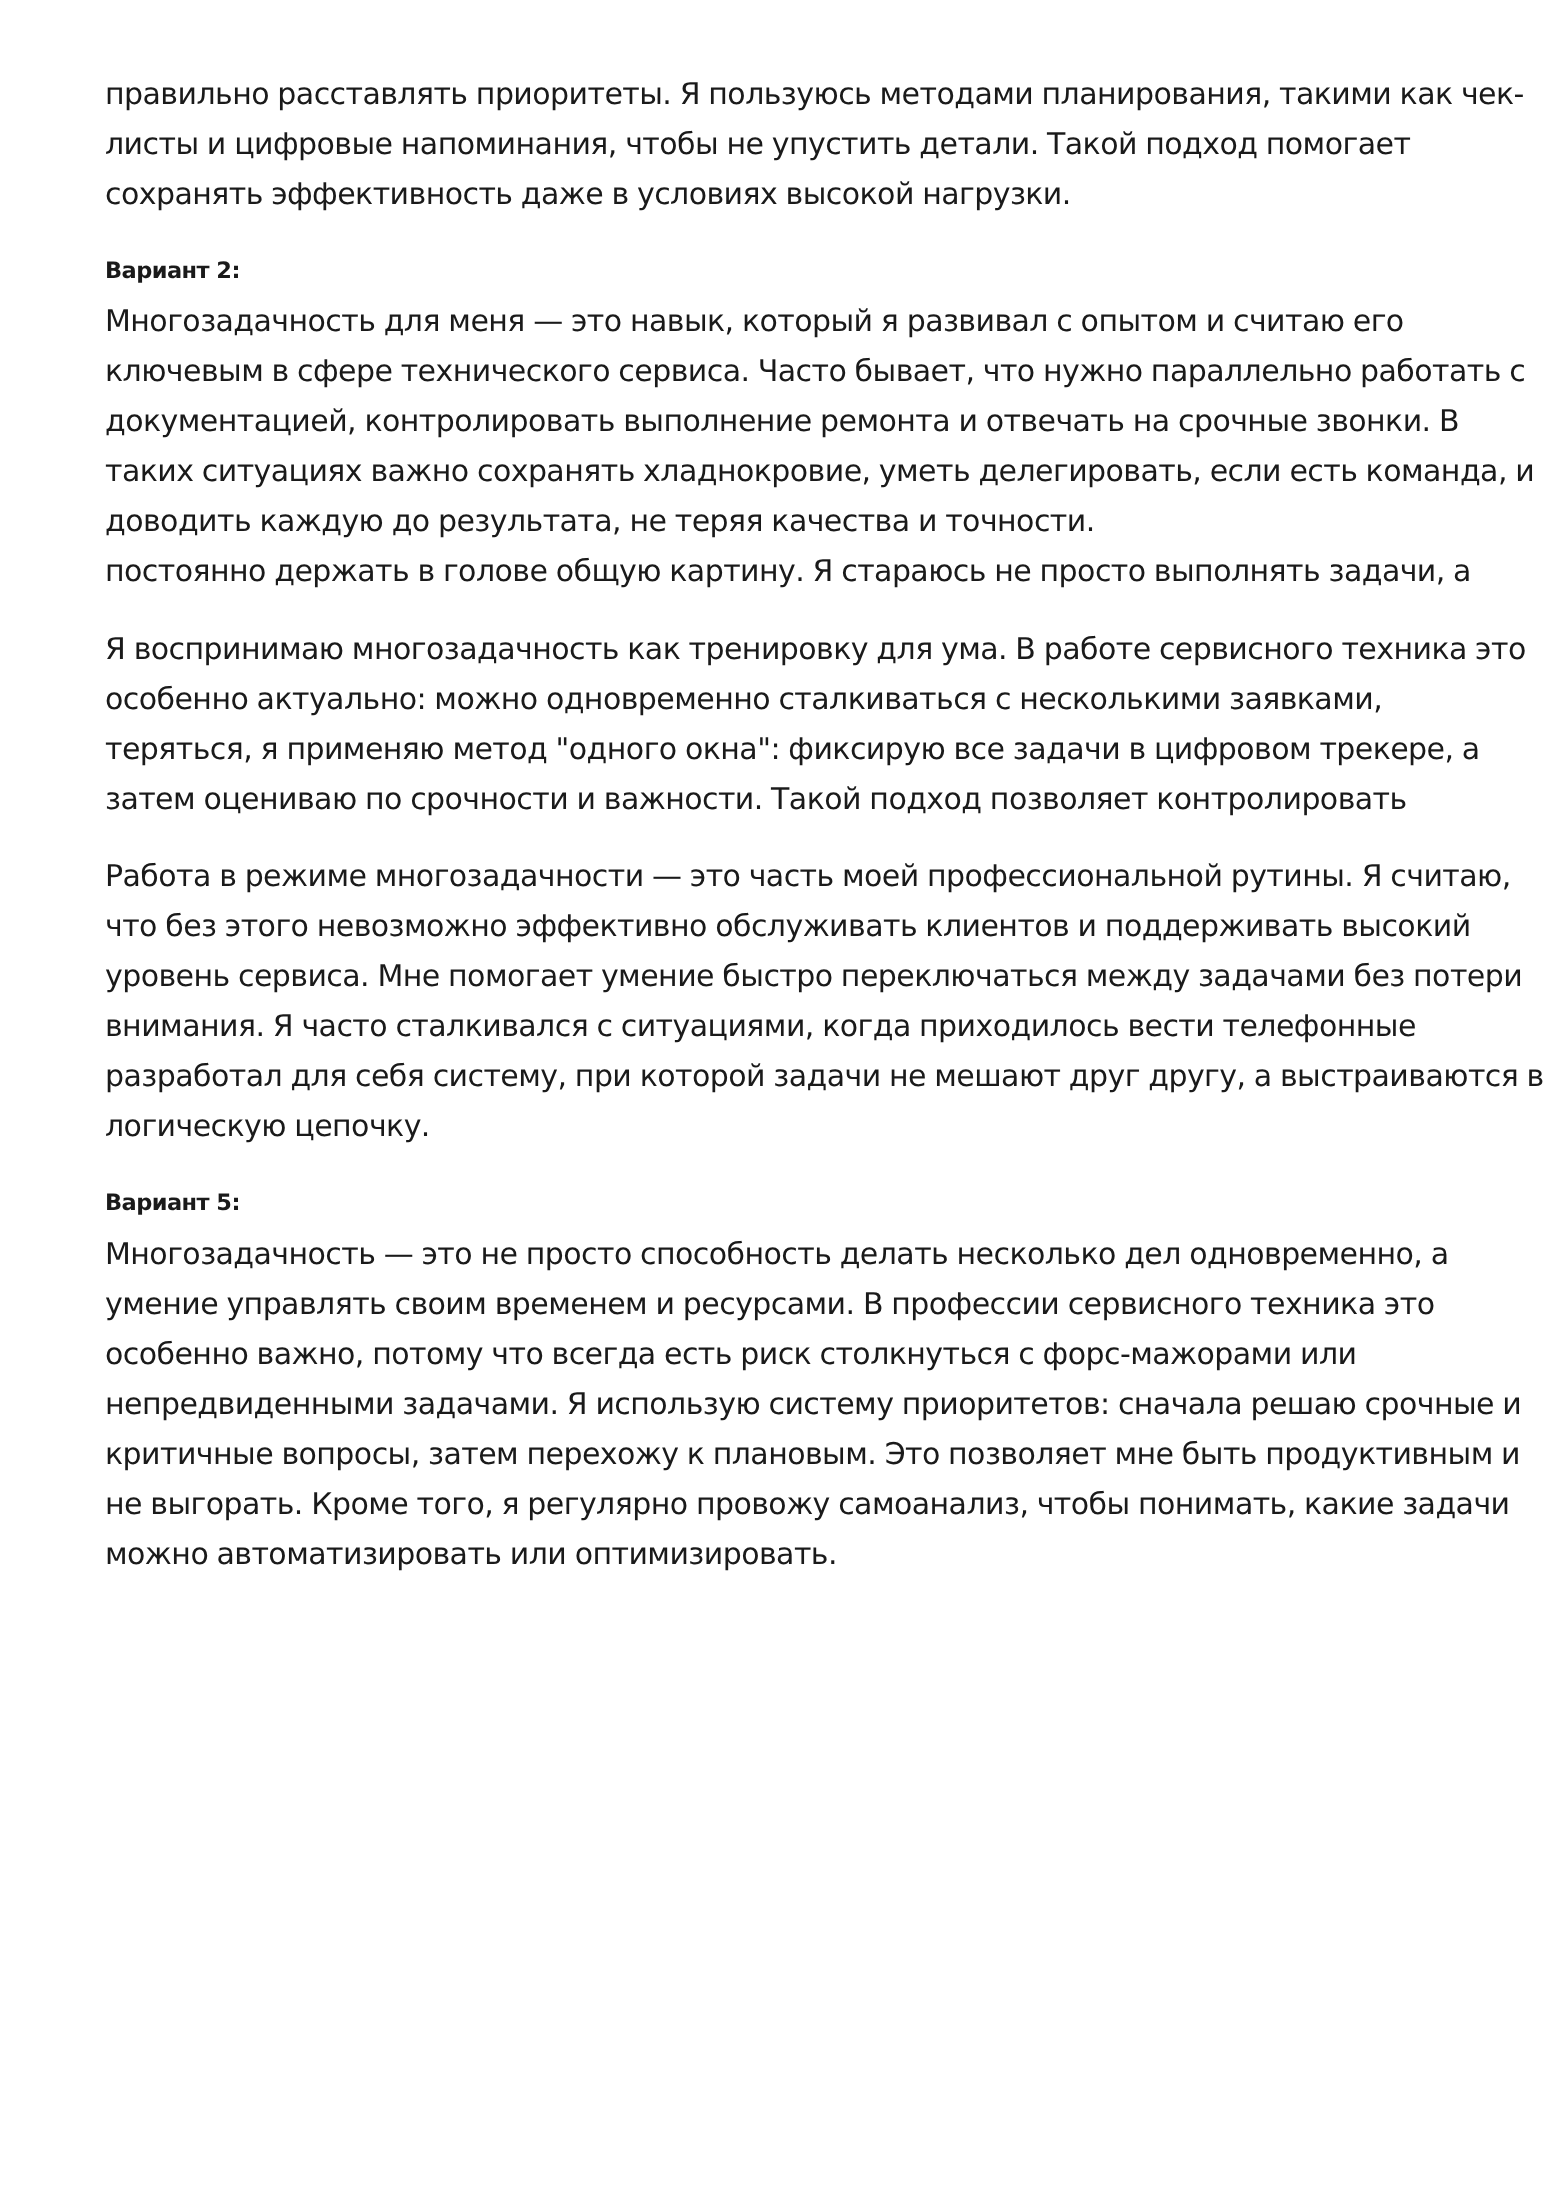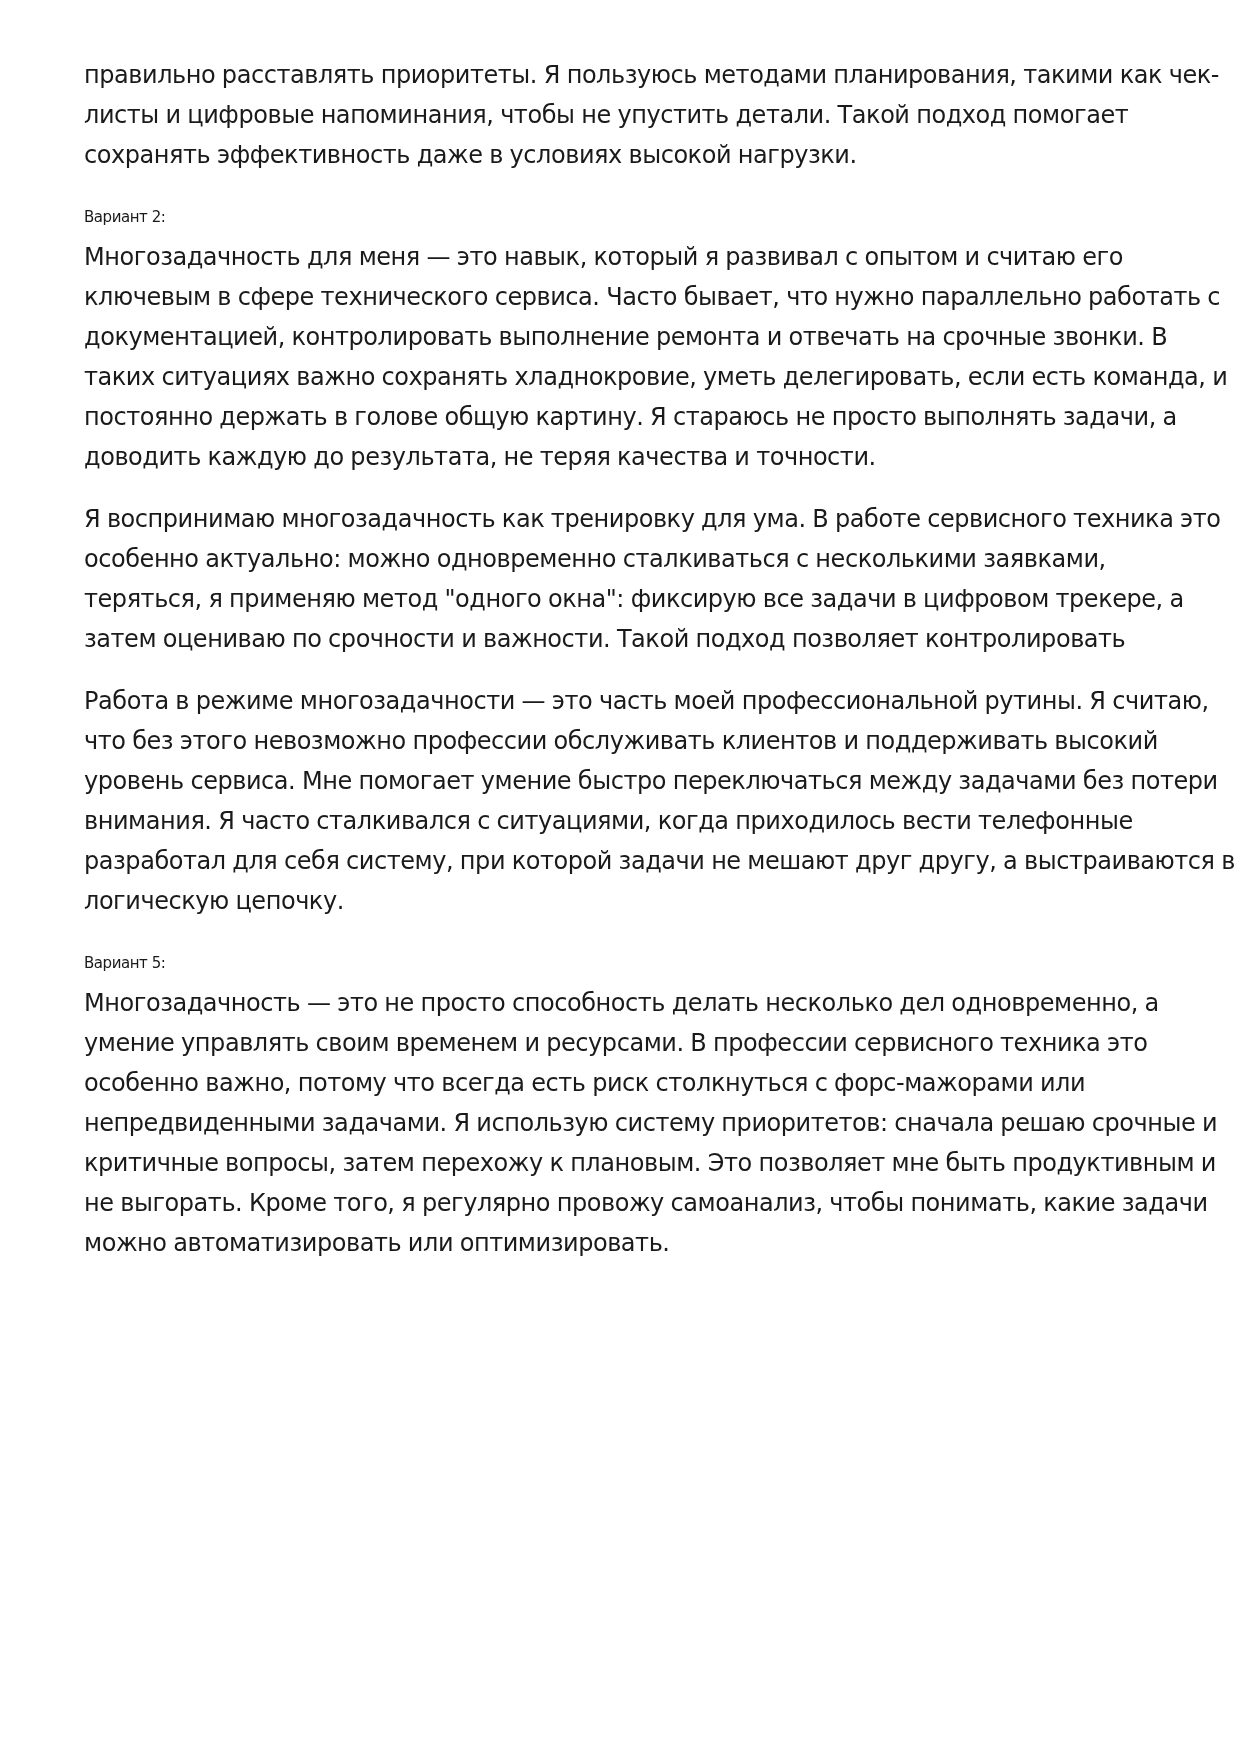--- a/index.html
+++ b/index.html
@@ -29,23 +29,23 @@
       word-spacing: -0.5px;
     }
     .line {
       display: block;
       white-space: nowrap;
     }
     .section {
       margin-top: 22px;
     }
     .heading {
-      font-size: 15px;
+      font-size: 18px;
       line-height: 40px;
-      font-weight: normal;
+      font-weight: bold;
       margin: 0;
       letter-spacing: -0.45px;
     }
   </style>
 </head>
 <body>
 
 <div class="page">
 
   <p class="para">
@@ -54,38 +54,38 @@
     <span class="line">сохранять эффективность даже в условиях высокой нагрузки.</span>
   </p>
 
   <div class="section">
     <h3 class="heading">Вариант 2:</h3>
     <p class="para">
       <span class="line">Многозадачность для меня — это навык, который я развивал с опытом и считаю его</span>
       <span class="line">ключевым в сфере технического сервиса. Часто бывает, что нужно параллельно работать с</span>
       <span class="line">документацией, контролировать выполнение ремонта и отвечать на срочные звонки. В</span>
       <span class="line">таких ситуациях важно сохранять хладнокровие, уметь делегировать, если есть команда, и</span>
+      <span class="line">доводить каждую до результата, не теряя качества и точности.</span>
       <span class="line">постоянно держать в голове общую картину. Я стараюсь не просто выполнять задачи, а</span>
-      <span class="line">доводить каждую до результата, не теряя качества и точности.</span>
     </p>
   </div>
 
   <div class="section">
     <p class="para">
       <span class="line">Я воспринимаю многозадачность как тренировку для ума. В работе сервисного техника это</span>
       <span class="line">особенно актуально: можно одновременно сталкиваться с несколькими заявками,</span>
       <span class="line">теряться, я применяю метод "одного окна": фиксирую все задачи в цифровом трекере, а</span>
       <span class="line">затем оцениваю по срочности и важности. Такой подход позволяет контролировать</span>
     </p>
   </div>
 
   <div class="section">
     <p class="para">
       <span class="line">Работа в режиме многозадачности — это часть моей профессиональной рутины. Я считаю,</span>
-      <span class="line">что без этого невозможно профессии обслуживать клиентов и поддерживать высокий</span>
+      <span class="line">что без этого невозможно эффективно обслуживать клиентов и поддерживать высокий</span>
       <span class="line">уровень сервиса. Мне помогает умение быстро переключаться между задачами без потери</span>
       <span class="line">внимания. Я часто сталкивался с ситуациями, когда приходилось вести телефонные</span>
       <span class="line">разработал для себя систему, при которой задачи не мешают друг другу, а выстраиваются в</span>
       <span class="line">логическую цепочку.</span>
     </p>
   </div>
 
   <div class="section">
     <h3 class="heading">Вариант 5:</h3>
     <p class="para">

